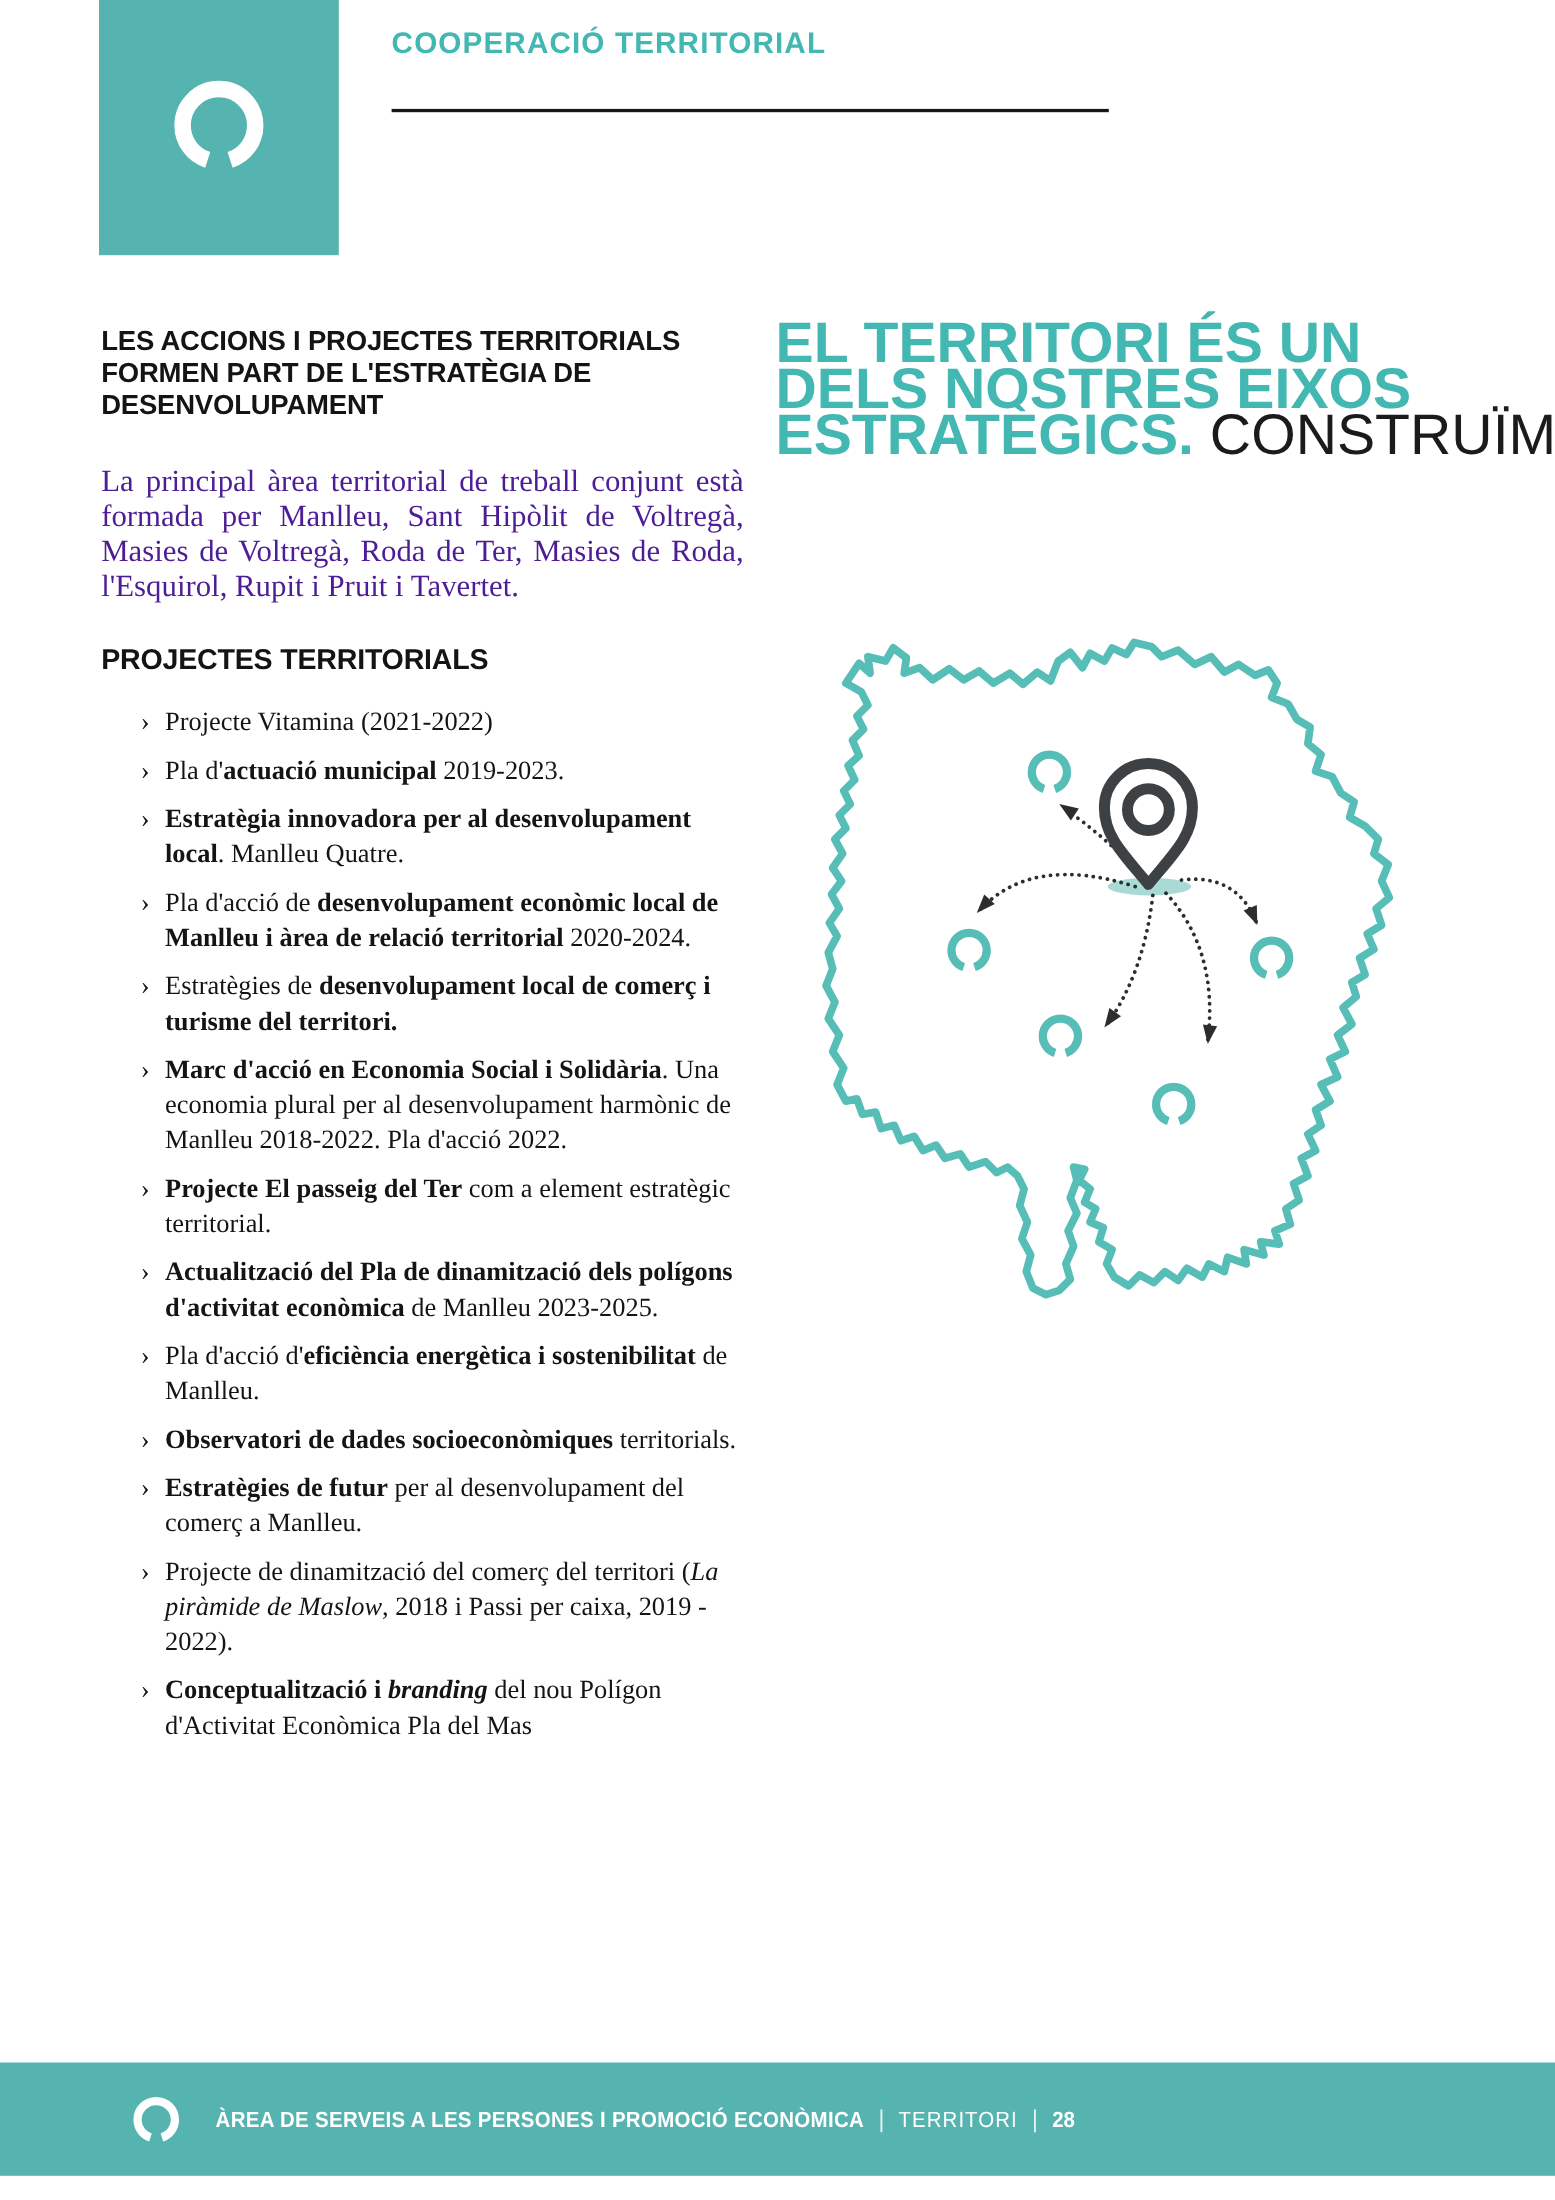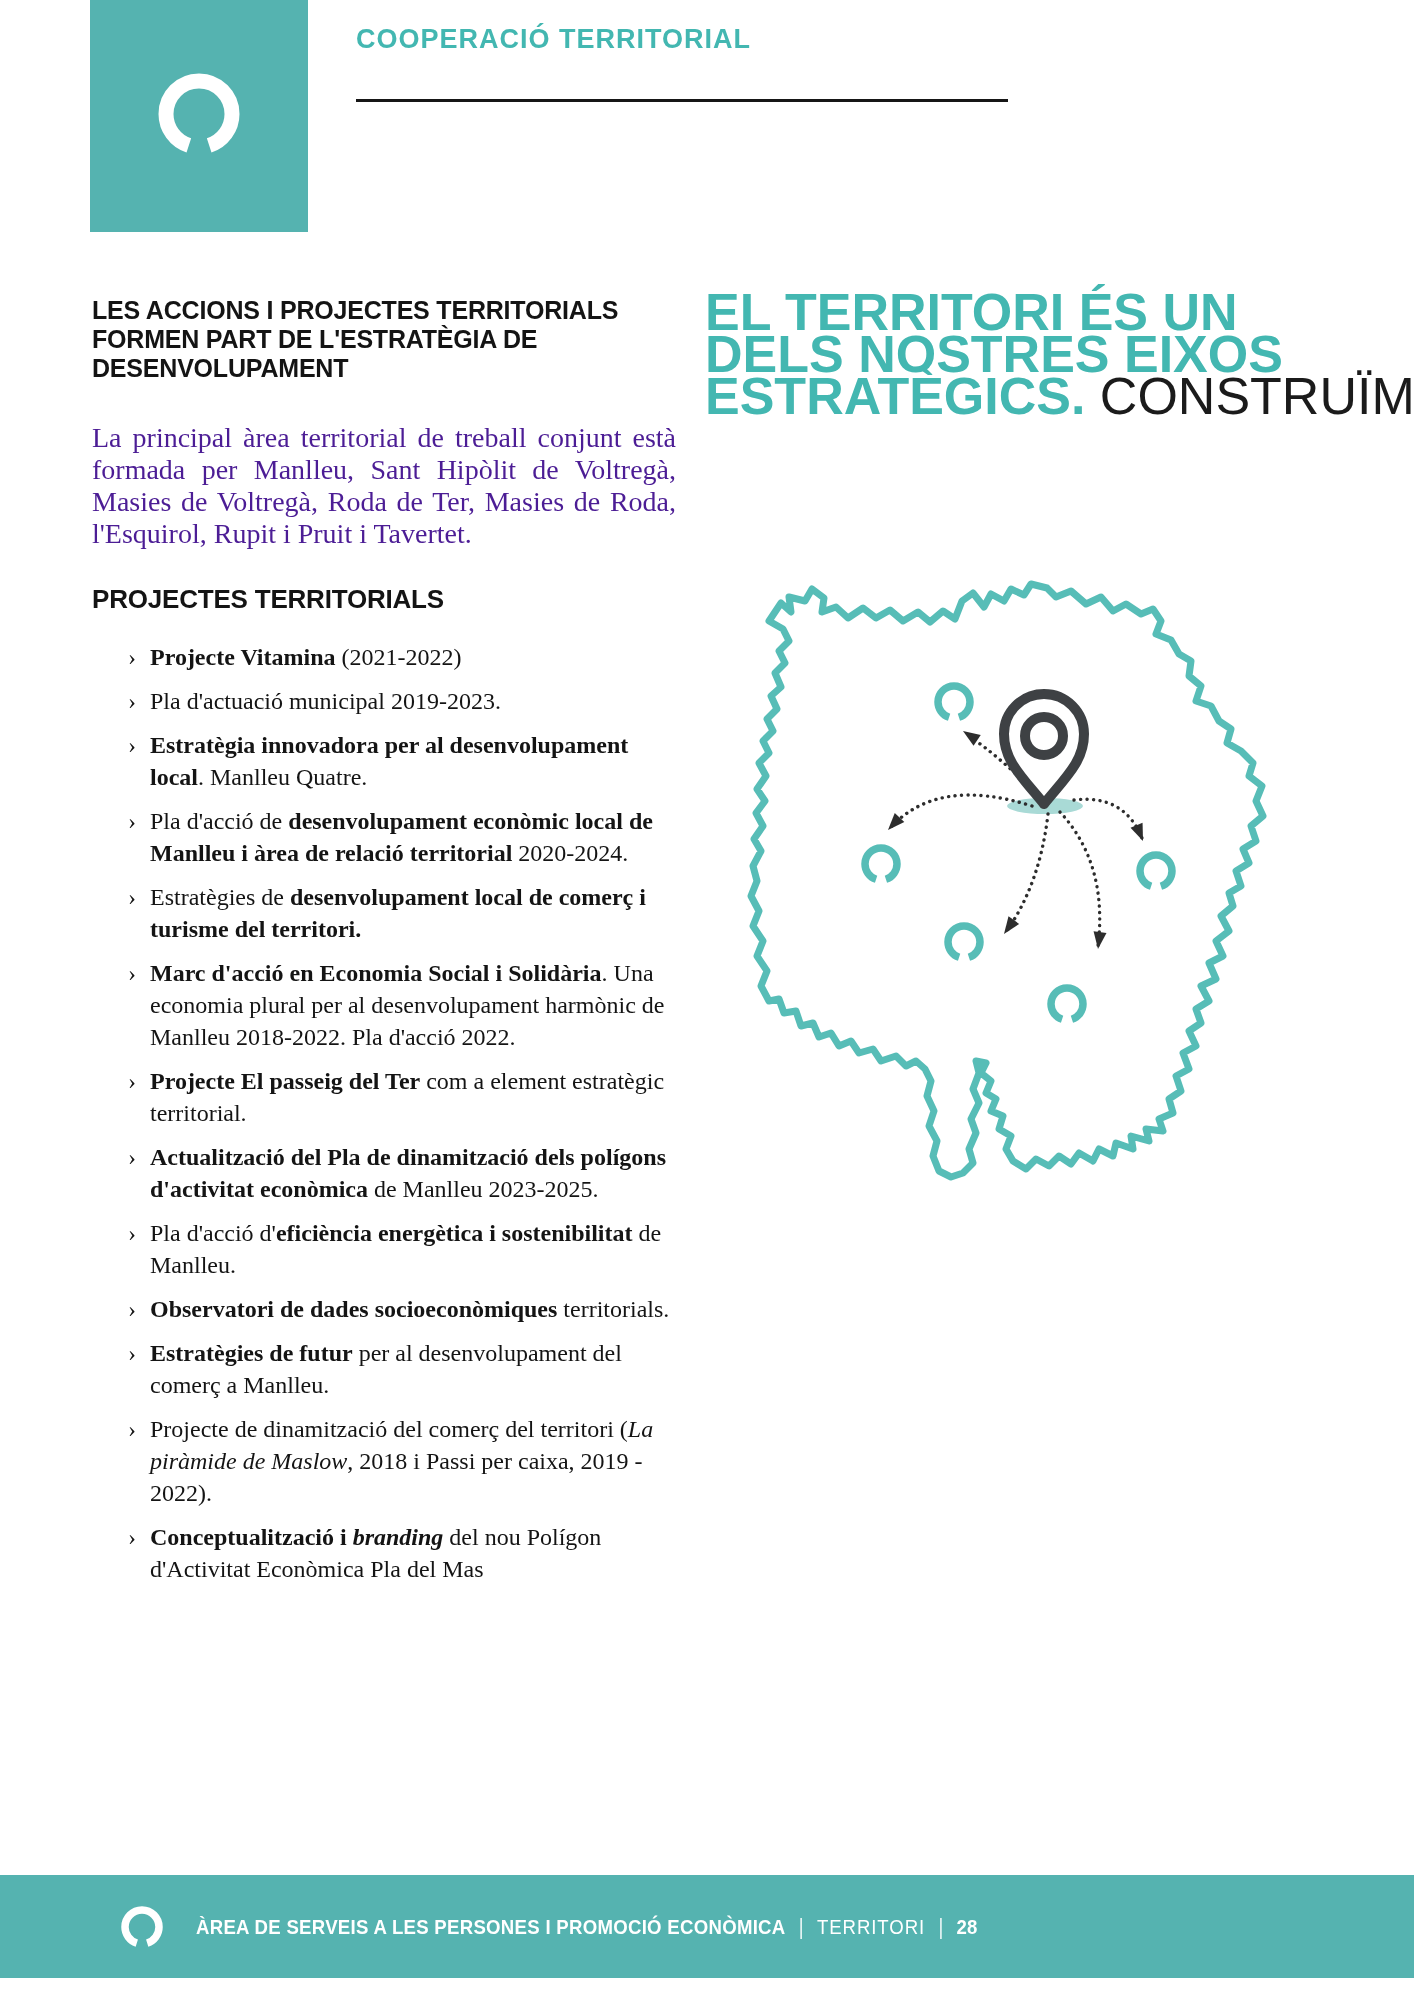--- a/index.html
+++ b/index.html
@@ -57,22 +57,22 @@
   </div>
 
   <div class="kicker">COOPERACIÓ TERRITORIAL</div>
   <div class="rule"></div>
 
   <div class="left-col">
     <h1 class="left-heading">LES ACCIONS I PROJECTES TERRITORIALS FORMEN PART DE L'ESTRATÈGIA DE DESENVOLUPAMENT</h1>
     <p class="intro">La principal àrea territorial de treball conjunt està formada per Manlleu, Sant Hipòlit de Voltregà, Masies de Voltregà, Roda de Ter, Masies de Roda, l'Esquirol, Rupit i Pruit i Tavertet.</p>
     <h2 class="list-title">PROJECTES TERRITORIALS</h2>
     <ul class="project-list" id="project-list">
-        <li><span class="bullet">›</span><span style="font-weight: 700;">Projecte Vitamina</span><span> (2021-2022)</span></li>
-        <li><span class="bullet">›</span><span>Pla d'</span><span style="font-weight: 400;">actuació municipal</span><span> 2019-2023.</span></li>
+        <li><span class="bullet">›</span><span style="font-weight: 400;">Projecte Vitamina</span><span> (2021-2022)</span></li>
+        <li><span class="bullet">›</span><span>Pla d'</span><span style="font-weight: 700;">actuació municipal</span><span> 2019-2023.</span></li>
         <li><span class="bullet">›</span><span style="font-weight: 700;">Estratègia innovadora per al desenvolupament local</span><span>. Manlleu Quatre.</span></li>
         <li><span class="bullet">›</span><span>Pla d'acció de </span><span style="font-weight: 700;">desenvolupament econòmic local de Manlleu i àrea de relació territorial</span><span> 2020-2024.</span></li>
         <li><span class="bullet">›</span><span>Estratègies de </span><span style="font-weight: 700;">desenvolupament local de comerç i turisme del territori.</span></li>
         <li><span class="bullet">›</span><span style="font-weight: 700;">Marc d'acció en Economia Social i Solidària</span><span>. Una economia plural per al desenvolupament harmònic de Manlleu 2018-2022. Pla d'acció 2022.</span></li>
         <li><span class="bullet">›</span><span style="font-weight: 700;">Projecte El passeig del Ter</span><span> com a element estratègic territorial.</span></li>
         <li><span class="bullet">›</span><span style="font-weight: 700;">Actualització del Pla de dinamització dels polígons d'activitat econòmica</span><span> de Manlleu 2023-2025.</span></li>
         <li><span class="bullet">›</span><span>Pla d'acció d'</span><span style="font-weight: 700;">eficiència energètica i sostenibilitat</span><span> de Manlleu.</span></li>
         <li><span class="bullet">›</span><span style="font-weight: 700;">Observatori de dades socioeconòmiques</span><span> territorials.</span></li>
         <li><span class="bullet">›</span><span style="font-weight: 700;">Estratègies de futur</span><span> per al desenvolupament del comerç a Manlleu.</span></li>
         <li><span class="bullet">›</span><span style="font-weight: 400;">Projecte de dinamització del comerç del territori</span><span> (</span><span style="font-style: italic;">La piràmide de Maslow</span><span>, 2018 i Passi per caixa, 2019 - 2022).</span></li>

